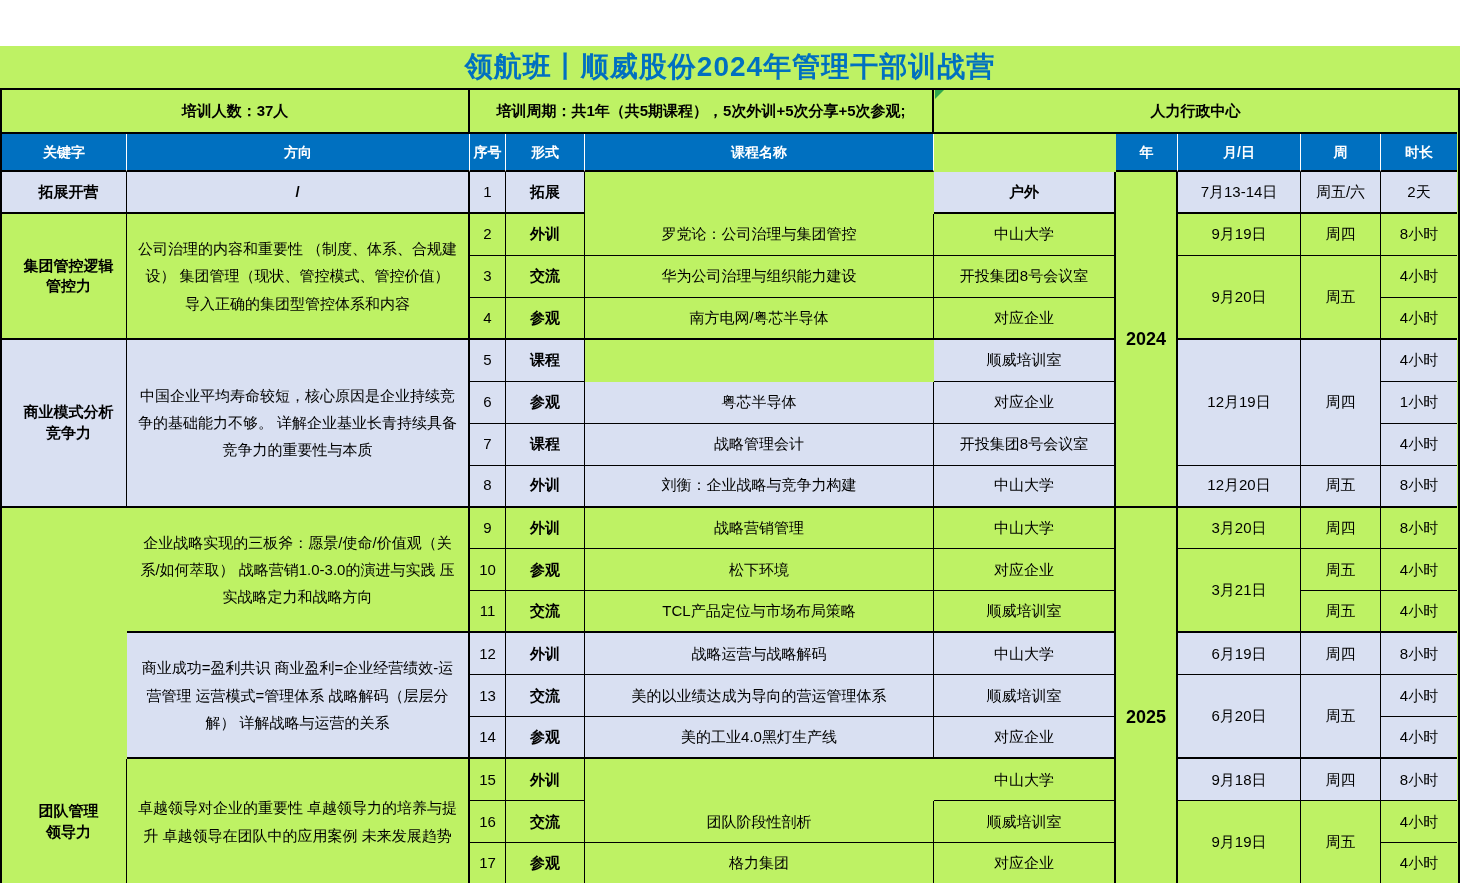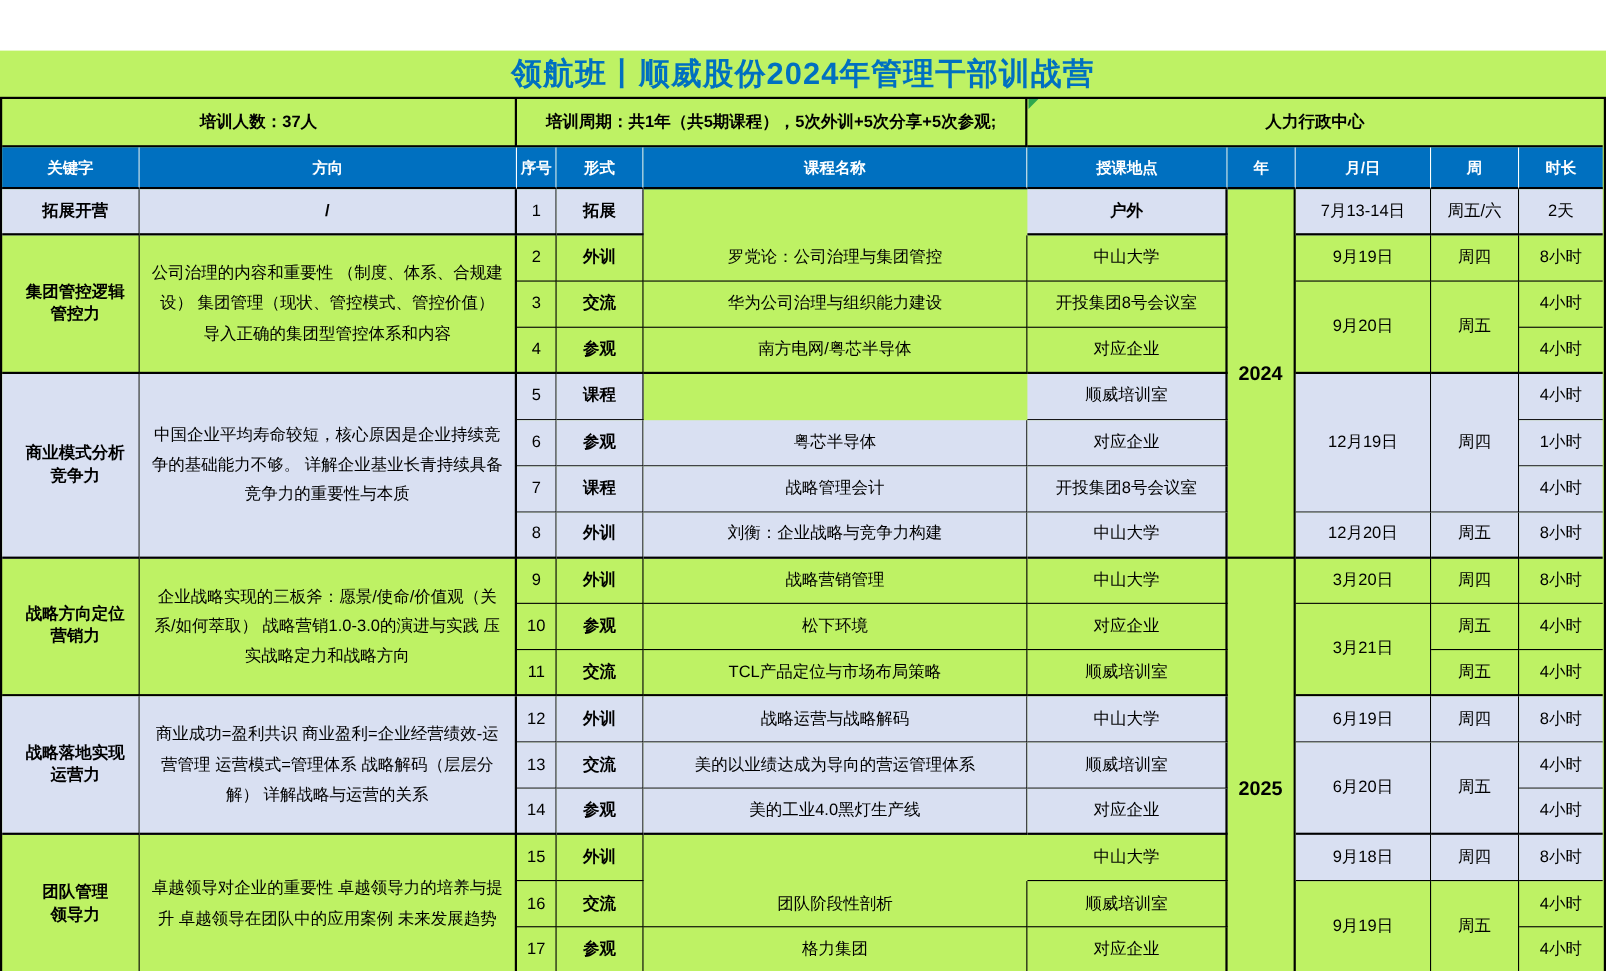--- a/index.html
+++ b/index.html
@@ -41,39 +41,34 @@
 
     <div class="c top" style="grid-area:1/1/2/3">培训人数：37人</div>
     <div class="c top" style="grid-area:1/3/2/6">培训周期：共1年（共5期课程），5次外训+5次分享+5次参观;</div>
     <div class="c top nr" style="grid-area:1/6/2/11">人力行政中心</div>
 
     <div class="c hd" style="grid-area:2/1/3/2">关键字</div>
     <div class="c hd" style="grid-area:2/2/3/3">方向</div>
     <div class="c hd" style="grid-area:2/3/3/4">序号</div>
     <div class="c hd" style="grid-area:2/4/3/5">形式</div>
     <div class="c hd" style="grid-area:2/5/3/6">课程名称</div>
-    <div class="c hd" style="grid-area:2/6/3/7">授课地点</div>
     <div class="c hd" style="grid-area:2/7/3/8">年</div>
     <div class="c hd" style="grid-area:2/8/3/9">月/日</div>
     <div class="c hd" style="grid-area:2/9/3/10">周</div>
     <div class="c hd nr" style="grid-area:2/10/3/11">时长</div>
 
     <div class="c sh b pre bb2" style="grid-area:3/1/4/2">拓展开营</div>
     <div class="c sh b br2 bb2" style="grid-area:3/2/4/3">/</div>
     <div class="c b pre bb2" style="grid-area:4/1/7/2">集团管控逻辑
 管控力</div>
     <div class="c dir br2 bb2" style="grid-area:4/2/7/3">公司治理的内容和重要性 （制度、体系、合规建设） 集团管理（现状、管控模式、管控价值） 导入正确的集团型管控体系和内容</div>
     <div class="c sh b pre bb2" style="grid-area:7/1/11/2">商业模式分析
 竞争力</div>
     <div class="c sh dir br2 bb2" style="grid-area:7/2/11/3">中国企业平均寿命较短，核心原因是企业持续竞争的基础能力不够。 详解企业基业长青持续具备竞争力的重要性与本质</div>
-    <div class="c b pre bb2" style="grid-area:11/1/14/2">战略方向定位
-营销力</div>
     <div class="c dir br2 bb2" style="grid-area:11/2/14/3">企业战略实现的三板斧：愿景/使命/价值观（关系/如何萃取） 战略营销1.0-3.0的演进与实践 压实战略定力和战略方向</div>
-    <div class="c sh b pre bb2" style="grid-area:14/1/17/2">战略落地实现
-运营力</div>
     <div class="c sh dir br2 bb2" style="grid-area:14/2/17/3">商业成功=盈利共识 商业盈利=企业经营绩效-运营管理 运营模式=管理体系 战略解码（层层分解） 详解战略与运营的关系</div>
     <div class="c b pre" style="grid-area:17/1/20/2">团队管理
 领导力</div>
     <div class="c dir br2" style="grid-area:17/2/20/3">卓越领导对企业的重要性 卓越领导力的培养与提升 卓越领导在团队中的应用案例 未来发展趋势</div>
     <div class="c sh b pre nb" style="grid-area:20/1/21/2">结营</div>
     <div class="c sh b br2 nb" style="grid-area:20/2/21/3">/</div>
 
     <div class="c sh bb2" style="grid-area:3/3/4/4">1</div>
     <div class="c" style="grid-area:4/3/5/4">2</div>
     <div class="c" style="grid-area:5/3/6/4">3</div>

